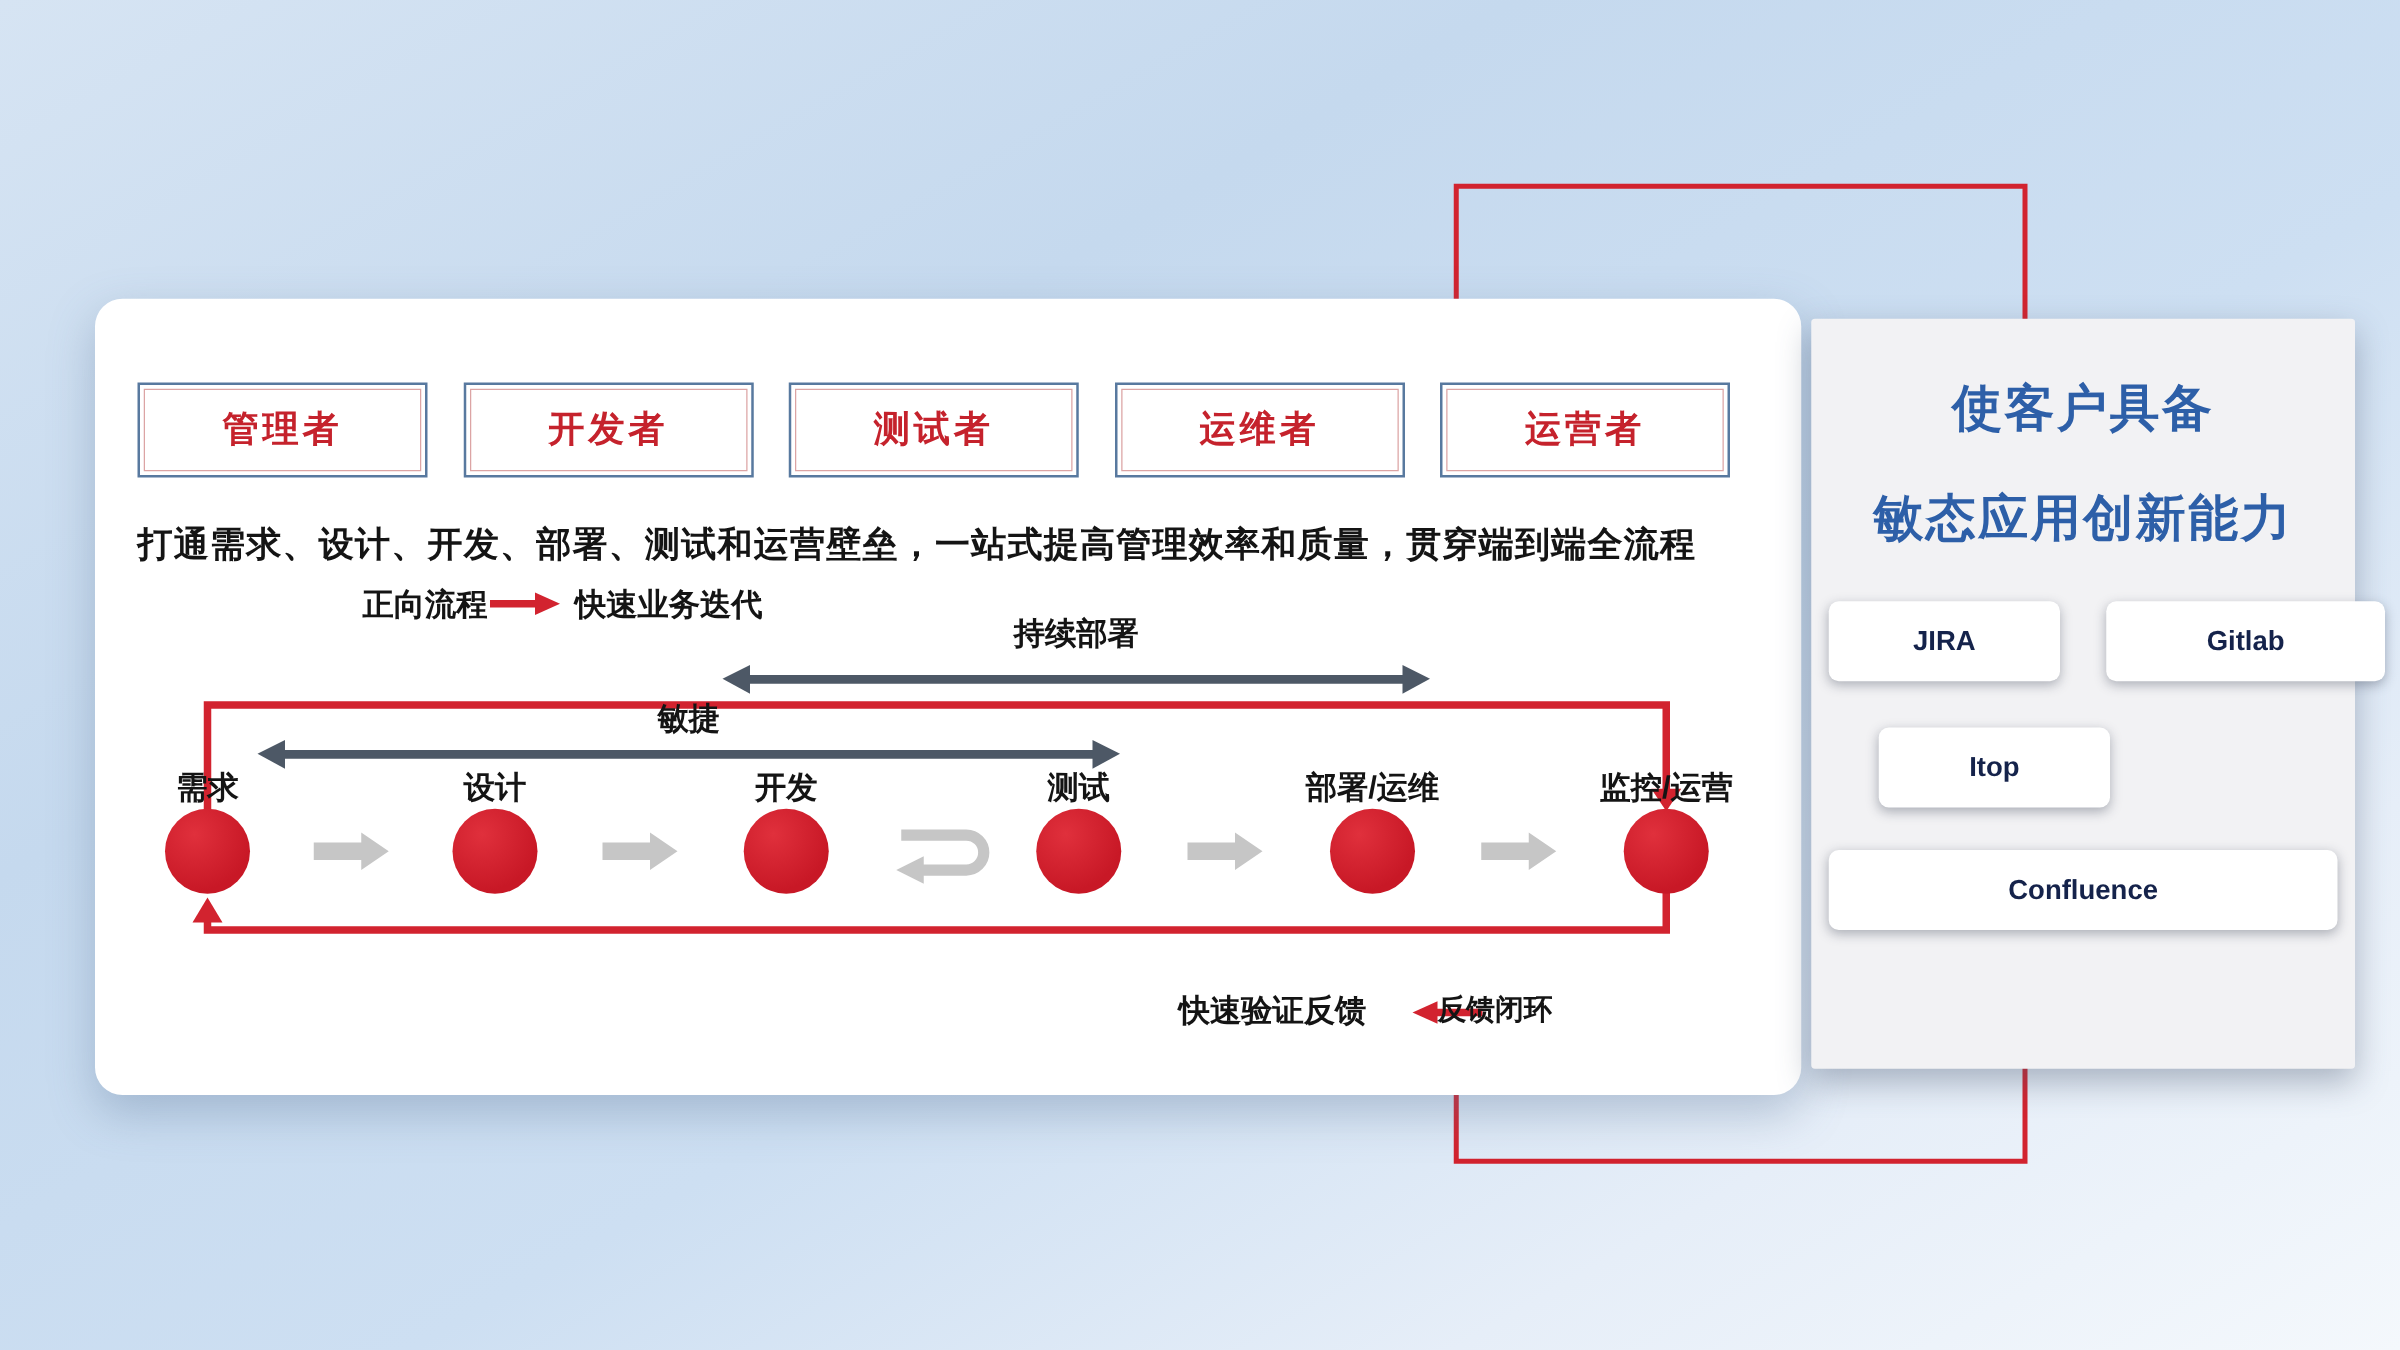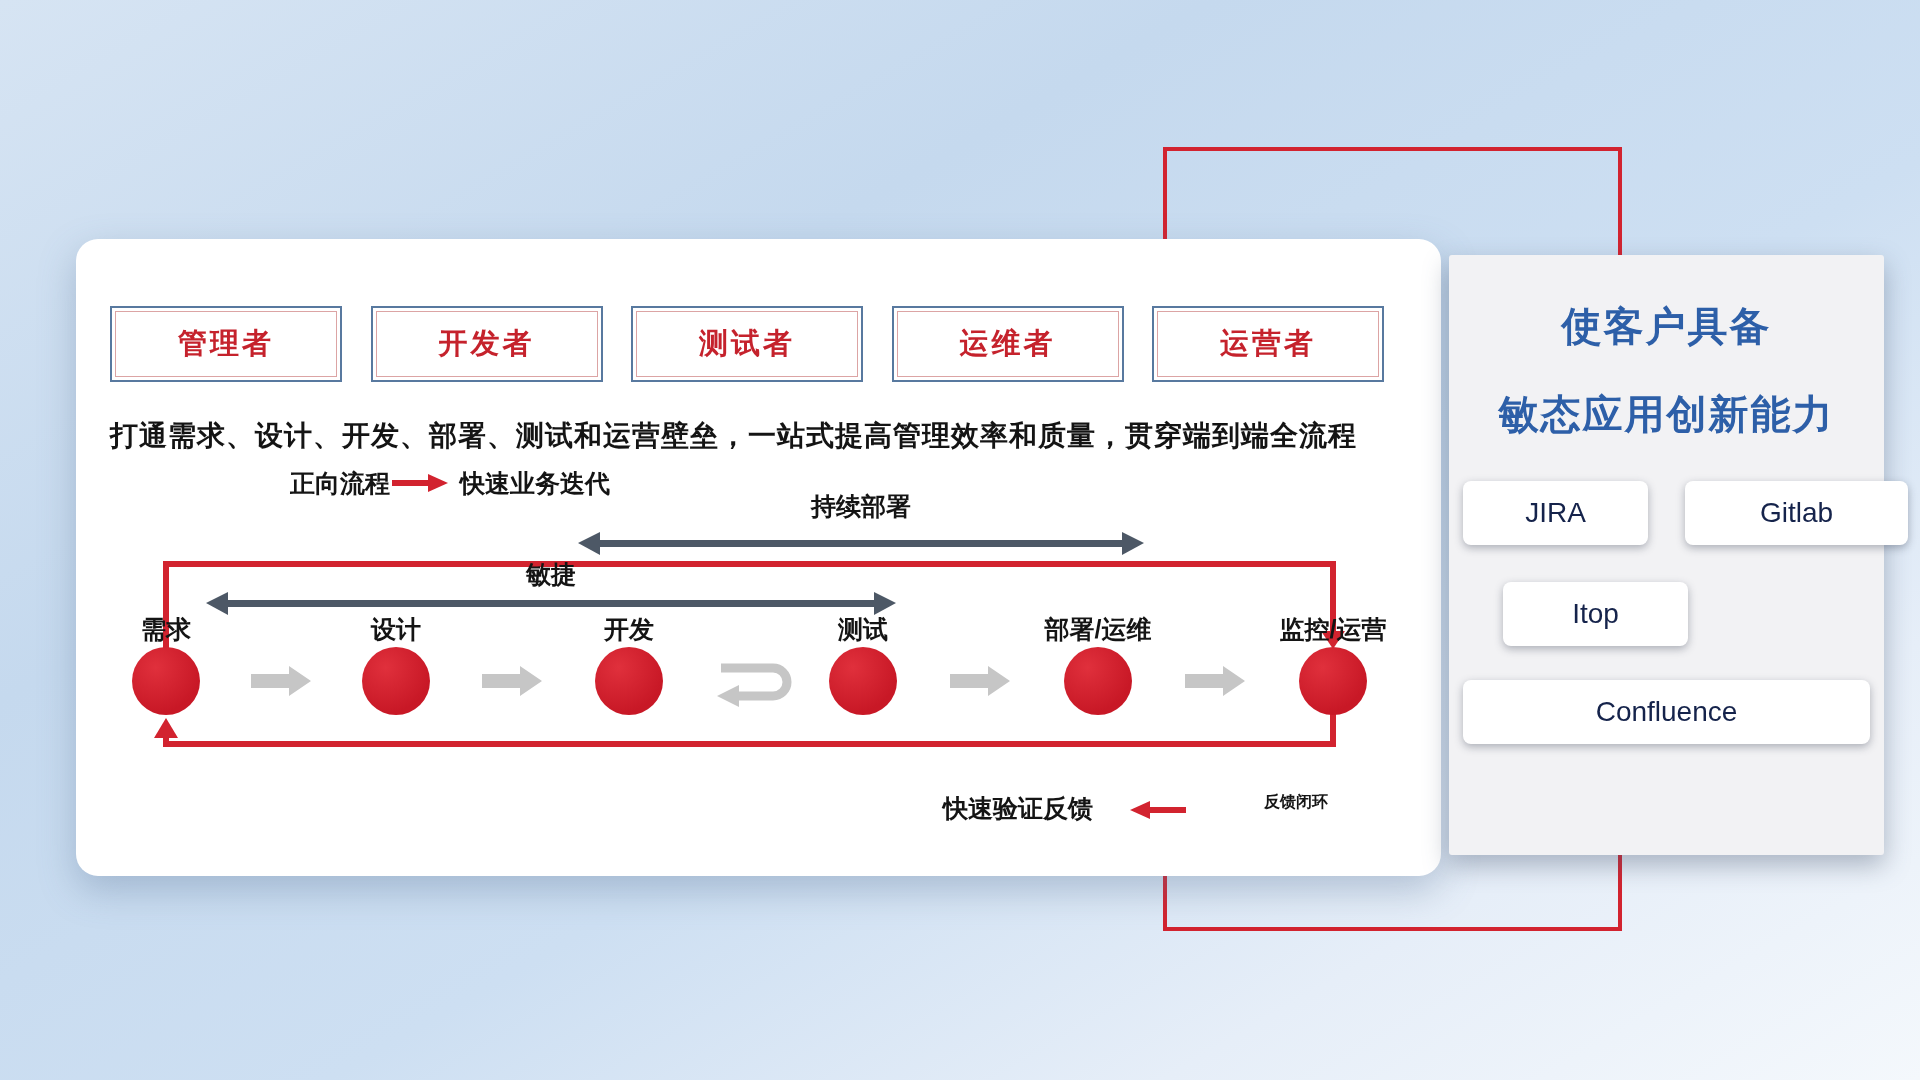--- a/index.html
+++ b/index.html
@@ -30,39 +30,39 @@
               color:#141414; letter-spacing:1px; white-space:nowrap;margin-top:18px; }
 
   .flow-svg { position:absolute; left:0; top:0; }
 
   .t { position:absolute; white-space:nowrap; color:#141414; font-weight:bold; }
   .fwd-label  { left:214px; top:228px; font-size:25px;text-align:center; }
   .fwd-desc   { left:384px; top:228px; font-size:25px; }
   .cd-label   { left:785px; top:251px; transform:translateX(-50%); font-size:25px; }
   .agile-label{ left:475px; top:319px; transform:translateX(-50%); font-size:25px; }
   .fb-desc    { left:867px;  top:553px; font-size:25px; }
-  .fb-label   { left:1188px; top:553px; font-size:16px; }
+  .fb-label   { left:1074px; top:553px; font-size:23px; }
 
   .node-label { position:absolute; top:374px; transform:translateX(-50%);
                 font-size:25px; font-weight:bold; color:#141414; white-space:nowrap; }
   .node-circle { position:absolute; top:408px; width:68px; height:68px; border-radius:50%;
                  background:radial-gradient(circle at 35% 30%, #e0303c 0%, #c81826 70%);
                  transform:translateX(-50%); }
 
   
   .tools-panel { position:absolute; left:1449px; top:255px; width:435px; height:600px;
                  background:#f2f2f4; border-radius:3px;
                  box-shadow:0 10px 26px rgba(70,85,110,.4); z-index:3; }
   .panel-title { position:absolute; width:100%; text-align:center; color:#2d5fa8;
                  font-weight:bold; font-size:40px; letter-spacing:2px; white-space:nowrap; }
   .pt1 { top:44px; } .pt2 { top:132px; }
   .tool-chip { position:absolute; height:64px; background:#ffffff; border-radius:8px;
                box-shadow:0 3px 9px rgba(40,50,70,.35);
                display:flex; align-items:center; justify-content:center;
-               font-size:28px; font-weight:normal; color:#15234b; }
+               font-size:22px; font-weight:bold; color:#15234b; }
   .jira       { left:14px;  top:226px; width:185px; }
   .gitlab     { left:236px; top:226px; width:223px; }
   .itop       { left:14px;  top:327px; width:185px;margin-left:40px; }
   .jenkins    { left:236px; top:327px; width:185px; }
   .confluence { left:14px;  top:425px; width:407px; }
 </style>
 </head>
 <body>
 
 <div class="stage">

